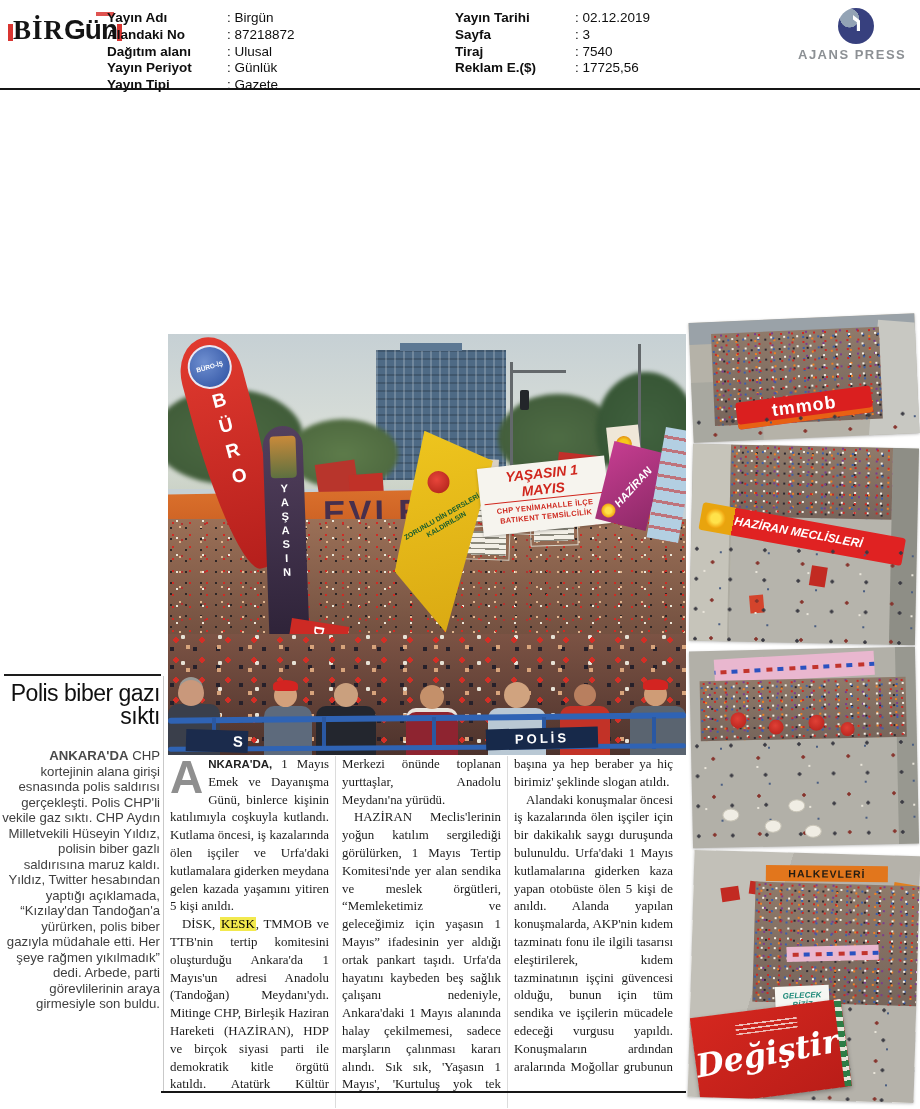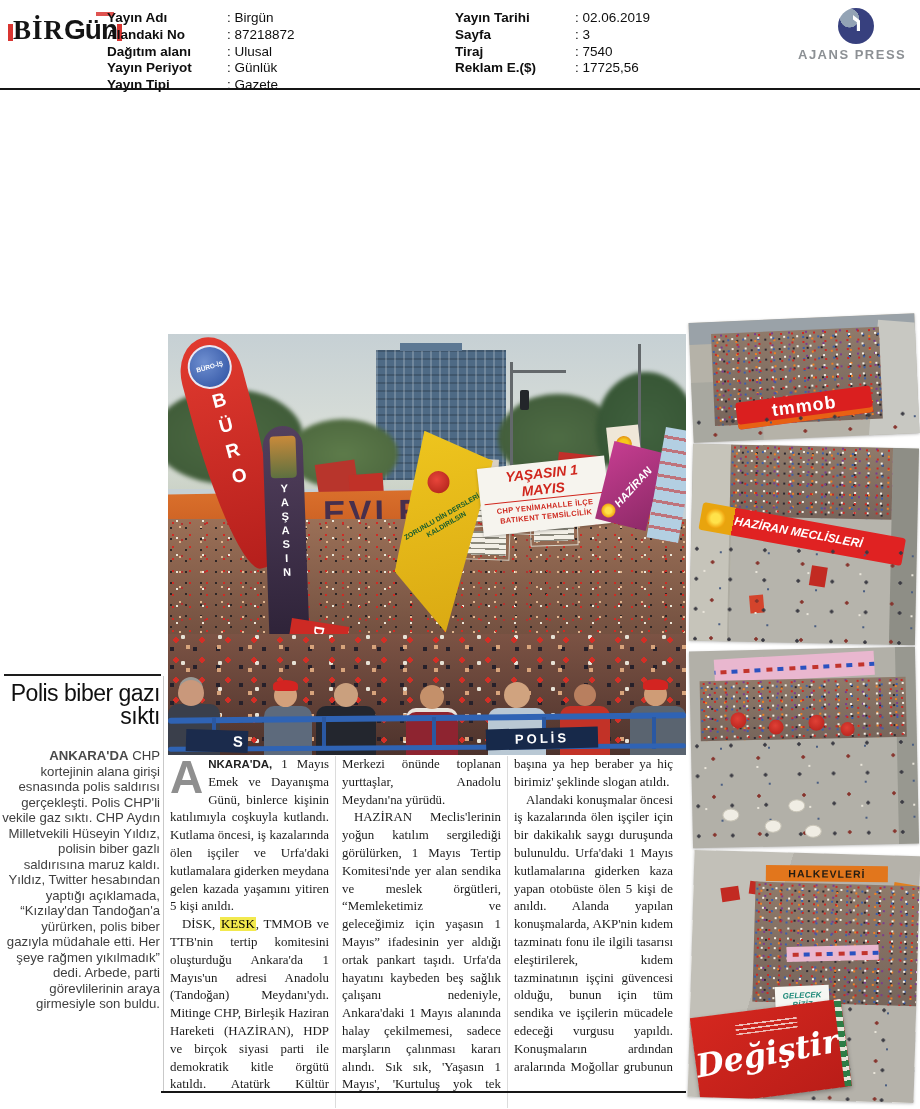--- a/index.html
+++ b/index.html
@@ -196,21 +196,21 @@
 
   <div class="meta meta-left">
     <div class="meta-row"><span class="meta-label">Yayın Adı</span><span class="meta-value">: Birgün</span></div>
     <div class="meta-row"><span class="meta-label">Alandaki No</span><span class="meta-value">: 87218872</span></div>
     <div class="meta-row"><span class="meta-label">Dağıtım alanı</span><span class="meta-value">: Ulusal</span></div>
     <div class="meta-row"><span class="meta-label">Yayın Periyot</span><span class="meta-value">: Günlük</span></div>
     <div class="meta-row"><span class="meta-label">Yayın Tipi</span><span class="meta-value">: Gazete</span></div>
   </div>
 
   <div class="meta meta-right">
-    <div class="meta-row"><span class="meta-label">Yayın Tarihi</span><span class="meta-value">: 02.06.2019</span></div>
+    <div class="meta-row"><span class="meta-label">Yayın Tarihi</span><span class="meta-value">: 02.12.2019</span></div>
     <div class="meta-row"><span class="meta-label">Sayfa</span><span class="meta-value">: 3</span></div>
     <div class="meta-row"><span class="meta-label">Tiraj</span><span class="meta-value">: 7540</span></div>
     <div class="meta-row"><span class="meta-label">Reklam E.($)</span><span class="meta-value">: 17725,56</span></div>
   </div>
 
   <div class="agency">
     <div class="globe"></div>
     <div class="agency-name">AJANS PRESS</div>
   </div>
 

